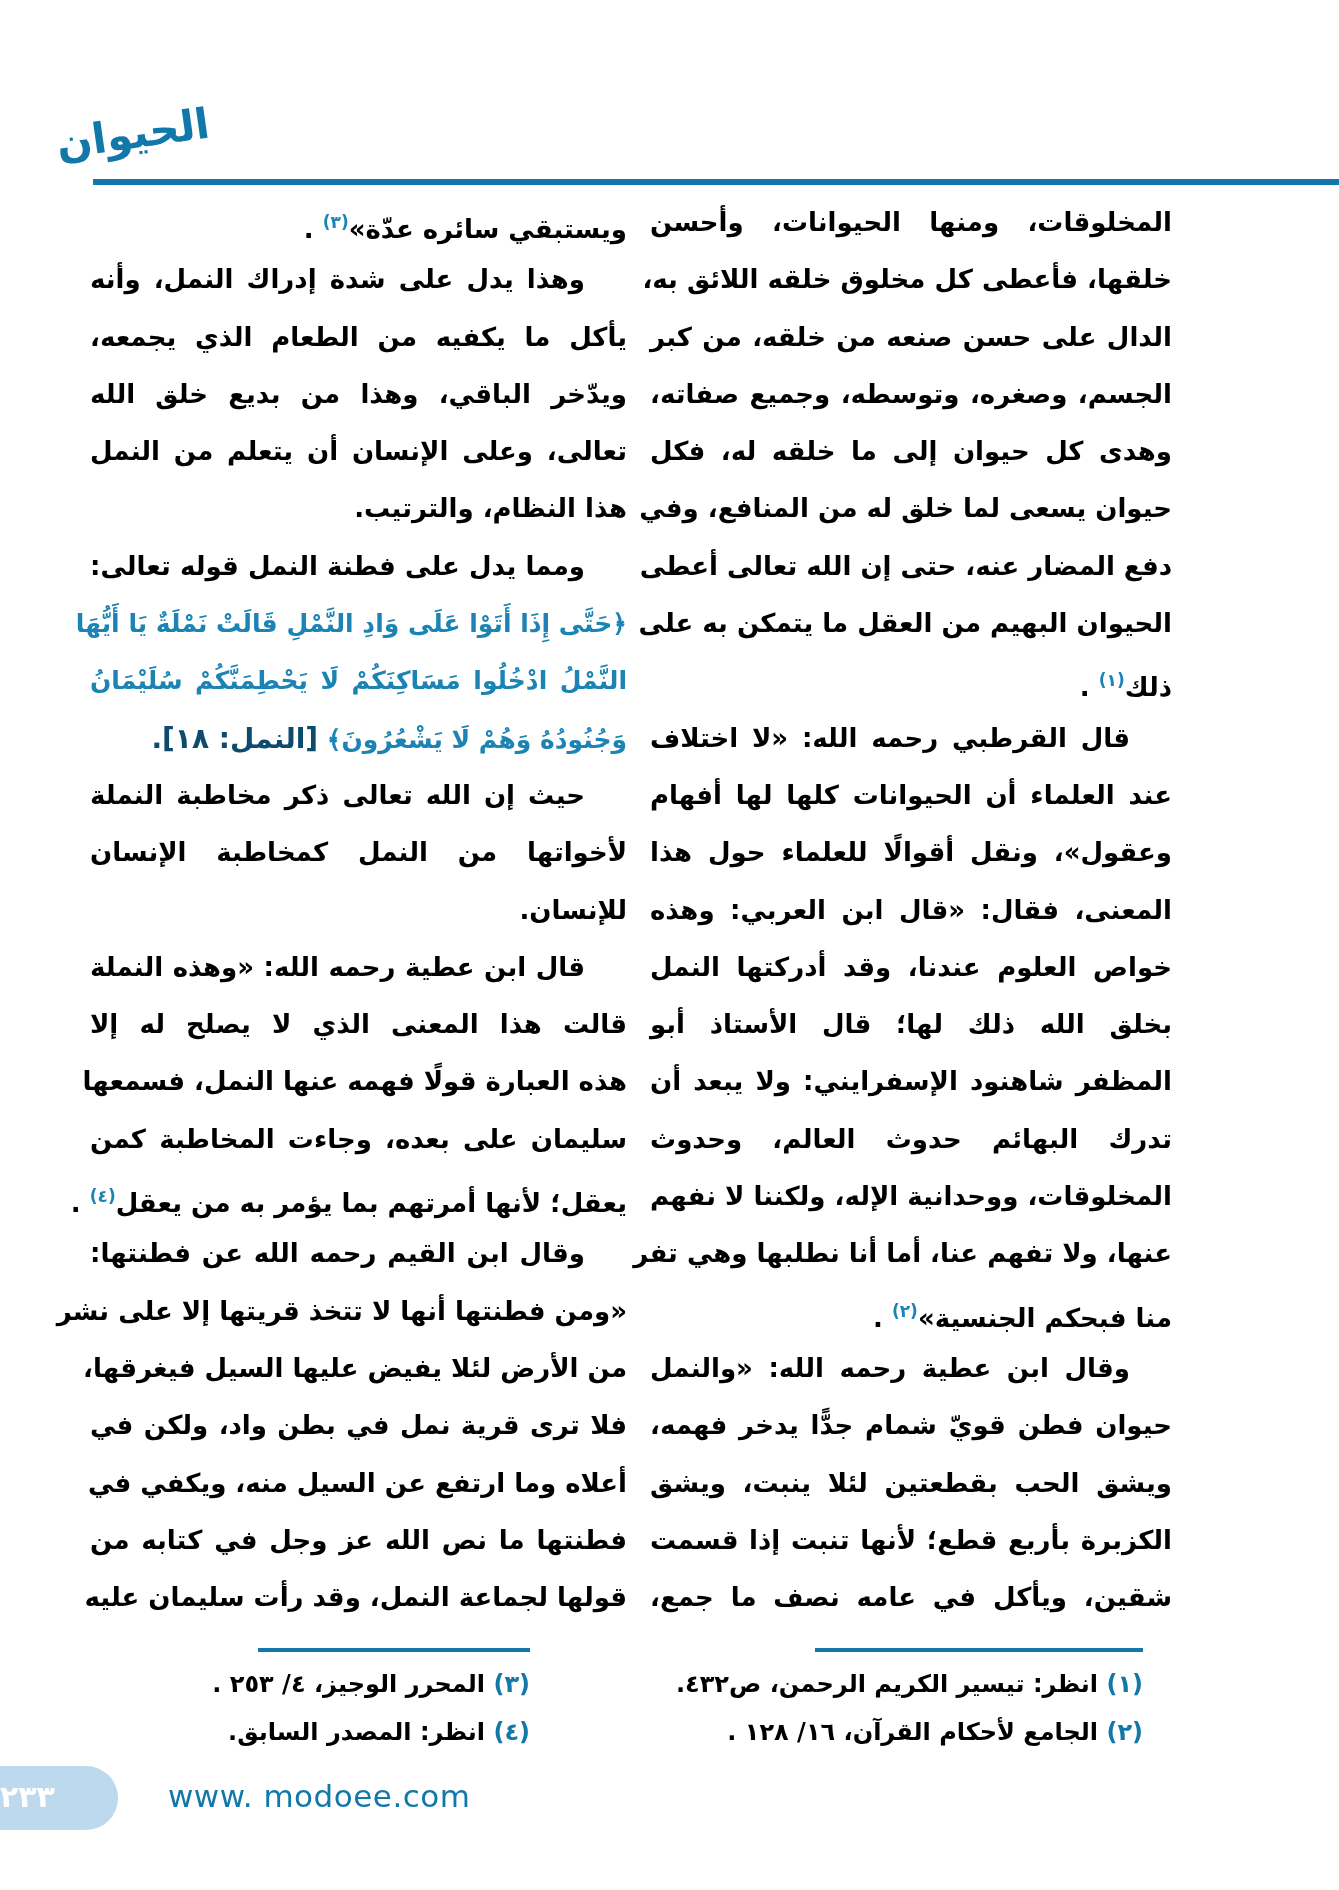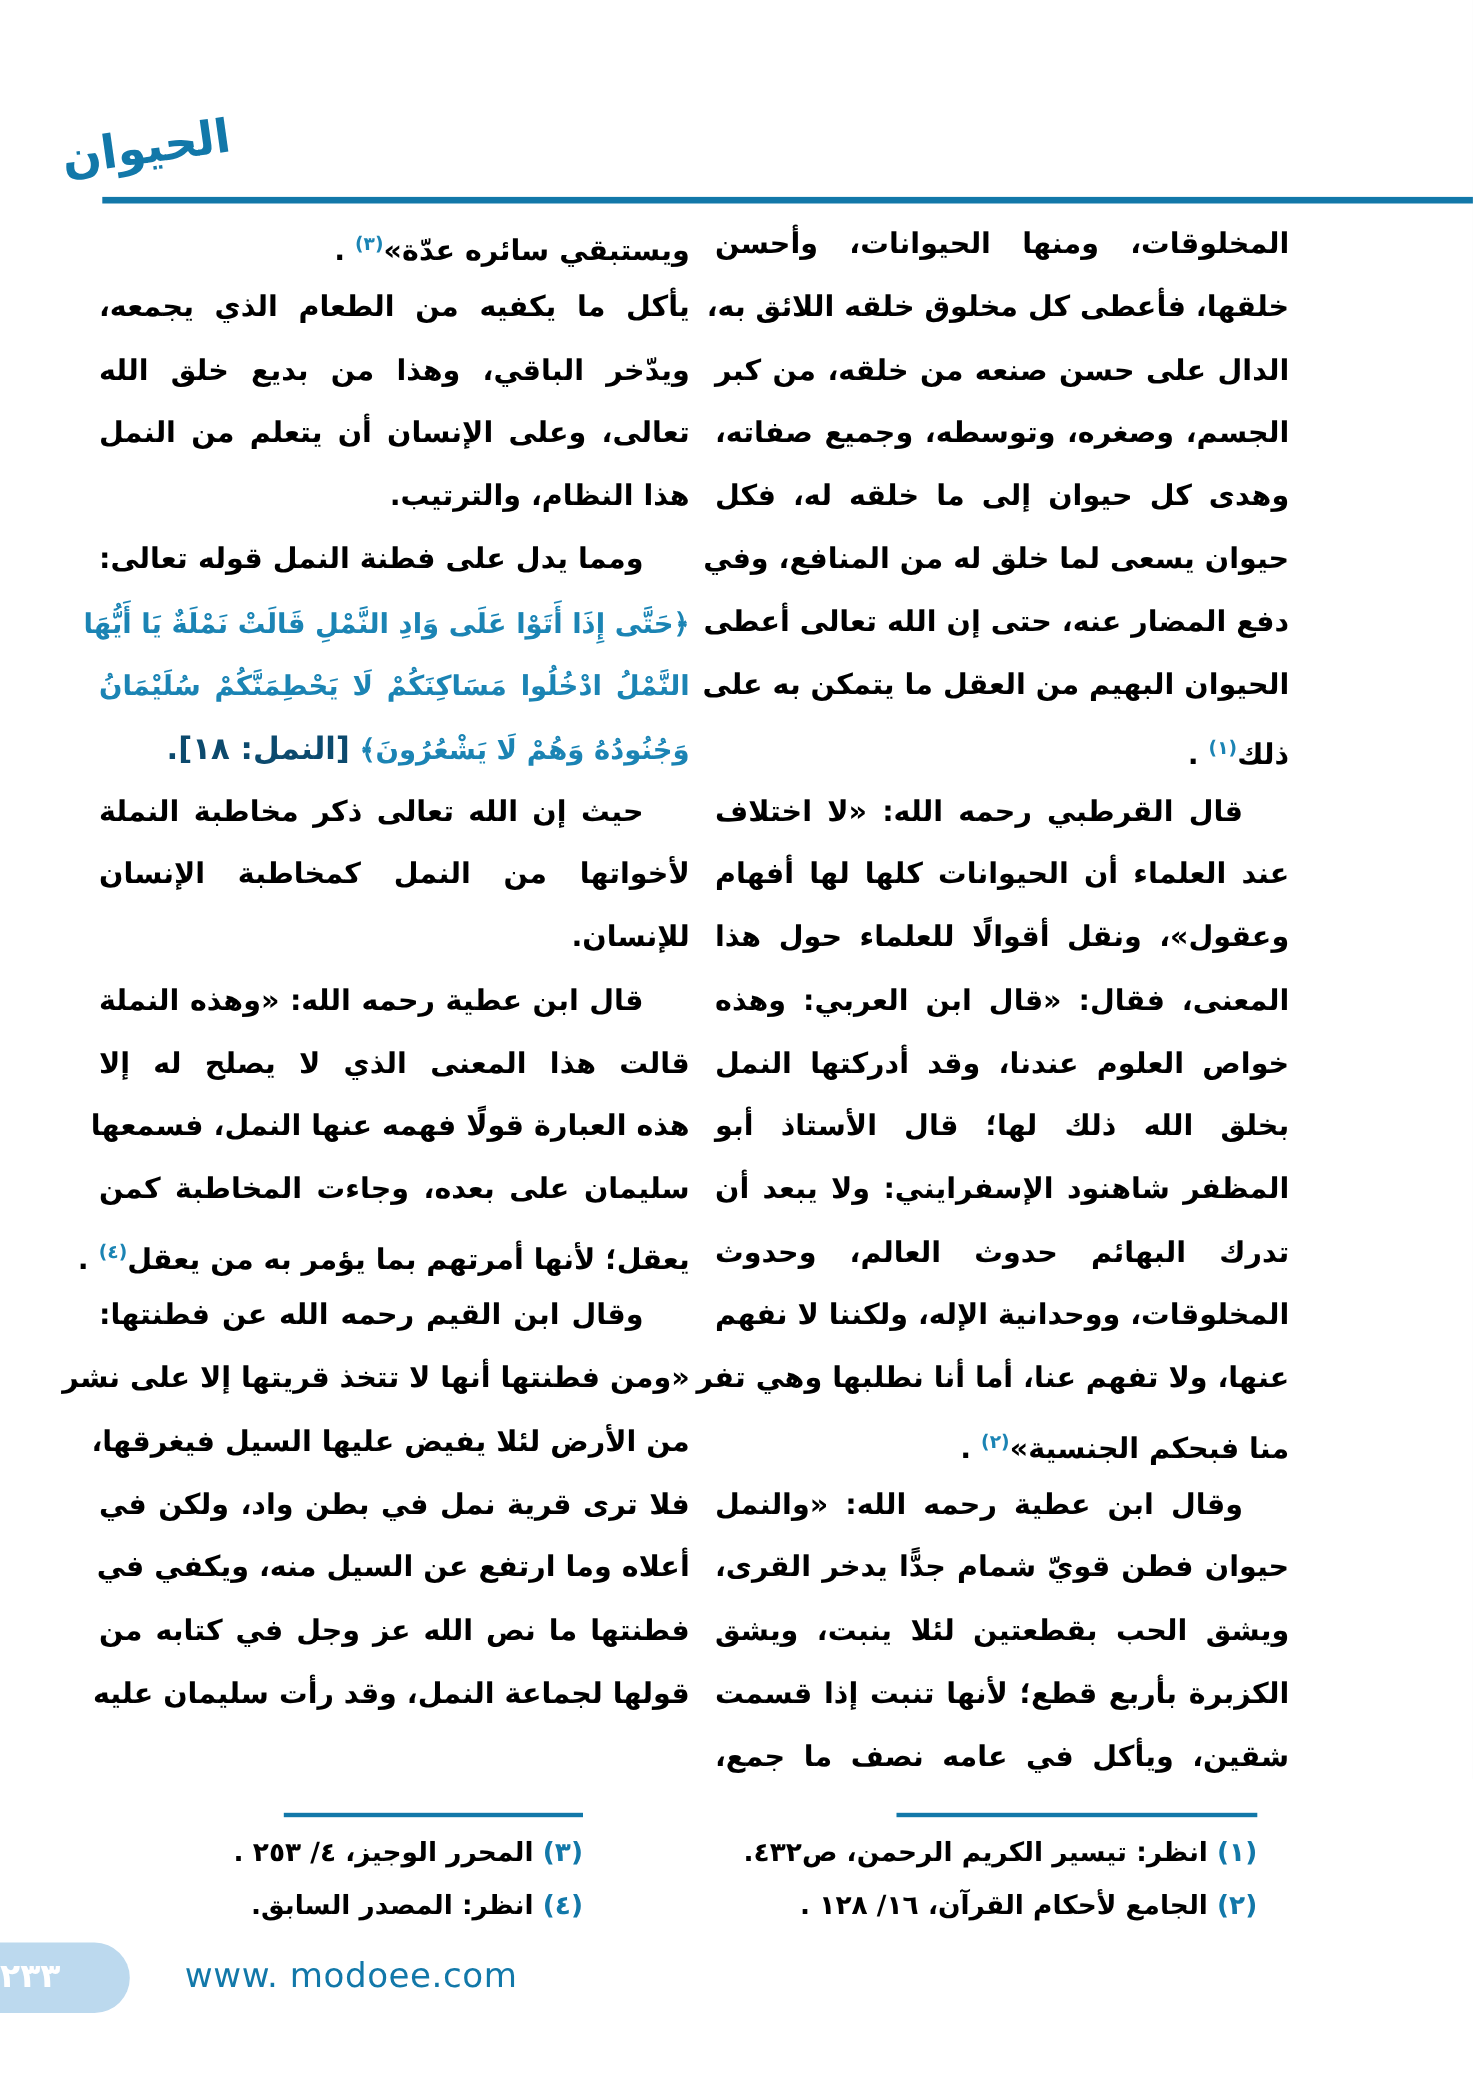--- a/index.html
+++ b/index.html
@@ -88,28 +88,29 @@
       <div class="line"><span>وعقول»، ونقل أقوالًا للعلماء حول هذا</span></div>
       <div class="line"><span>المعنى، فقال: «قال ابن العربي: وهذه</span></div>
       <div class="line"><span>خواص العلوم عندنا، وقد أدركتها النمل</span></div>
       <div class="line"><span>بخلق الله ذلك لها؛ قال الأستاذ أبو</span></div>
       <div class="line"><span>المظفر شاهنود الإسفرايني: ولا يبعد أن</span></div>
       <div class="line"><span>تدرك البهائم حدوث العالم، وحدوث</span></div>
       <div class="line"><span>المخلوقات، ووحدانية الإله، ولكننا لا نفهم</span></div>
       <div class="line"><span>عنها، ولا تفهم عنا، أما أنا نطلبها وهي تفر</span></div>
       <div class="line short"><span>منا فبحكم الجنسية»</span><span class="sup">(٢)</span><span> .</span></div>
       <div class="line indent"><span>وقال ابن عطية رحمه الله: «والنمل</span></div>
-      <div class="line"><span>حيوان فطن قويّ شمام جدًّا يدخر القرى،</span></div>
+      <div class="line"><span>حيوان فطن قويّ شمام جدًّا يدخر فهمه،</span></div>
       <div class="line"><span>ويشق الحب بقطعتين لئلا ينبت، ويشق</span></div>
       <div class="line"><span>الكزبرة بأربع قطع؛ لأنها تنبت إذا قسمت</span></div>
       <div class="line"><span>شقين، ويأكل في عامه نصف ما جمع،</span></div>
     </div>
 
   <div class="col col-left">
       <div class="line short"><span>ويستبقي سائره عدّة»</span><span class="sup">(٣)</span><span> .</span></div>
+      <div class="line indent"><span>وهذا يدل على شدة إدراك النمل، وأنه</span></div>
       <div class="line"><span>يأكل ما يكفيه من الطعام الذي يجمعه،</span></div>
       <div class="line"><span>ويدّخر الباقي، وهذا من بديع خلق الله</span></div>
       <div class="line"><span>تعالى، وعلى الإنسان أن يتعلم من النمل</span></div>
       <div class="line short"><span>هذا النظام، والترتيب.</span></div>
       <div class="line indent"><span>ومما يدل على فطنة النمل قوله تعالى:</span></div>
       <div class="line quran"><span class="quran-seg">﴿حَتَّى إِذَا أَتَوْا عَلَى وَادِ النَّمْلِ قَالَتْ نَمْلَةٌ يَا أَيُّهَا</span></div>
       <div class="line quran"><span class="quran-seg">النَّمْلُ ادْخُلُوا مَسَاكِنَكُمْ لَا يَحْطِمَنَّكُمْ سُلَيْمَانُ</span></div>
       <div class="line quran short"><span class="quran-seg">وَجُنُودُهُ وَهُمْ لَا يَشْعُرُونَ﴾ </span><span class="ref">[النمل: ١٨].</span></div>
       <div class="line indent"><span>حيث إن الله تعالى ذكر مخاطبة النملة</span></div>
       <div class="line"><span>لأخواتها من النمل كمخاطبة الإنسان</span></div>

